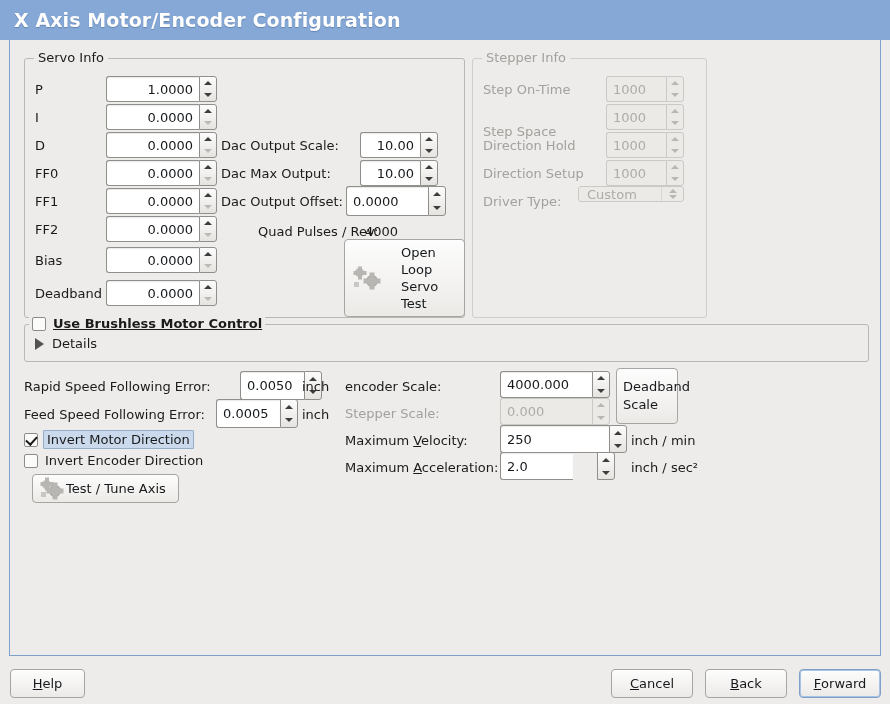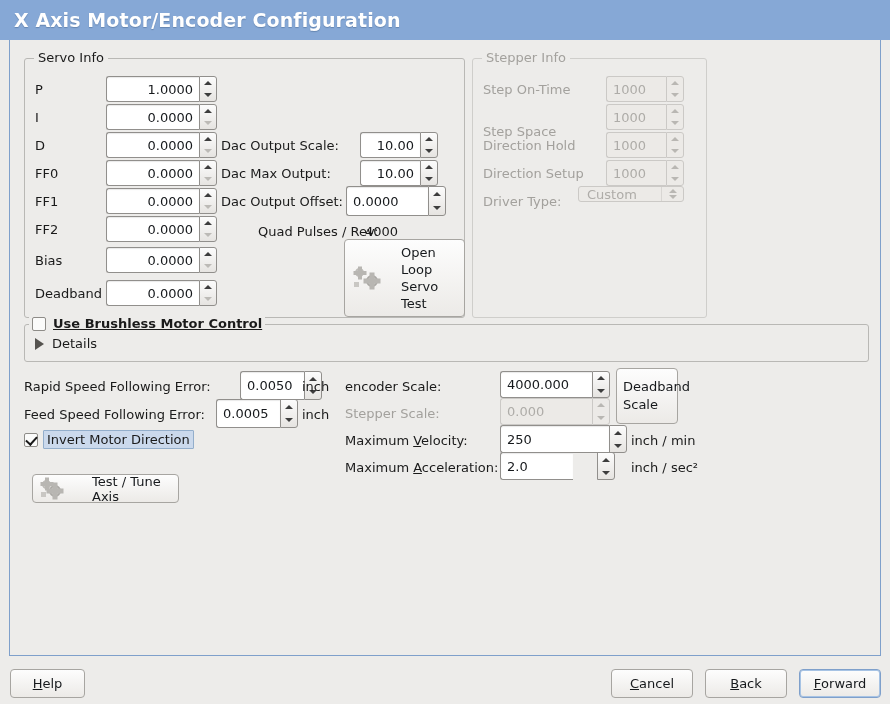--- a/index.html
+++ b/index.html
@@ -357,22 +357,26 @@
           <div class="up"></div>
           <div class="dn"></div>
         </div>
     </div>
     <div class="lbl" style="left:292px; top:367px;">inch</div>
 
     <div class="chk" style="left:14px; top:390px;">
       <span class="box on"></span>
       <span class="ctxt sel">Invert Motor Direction</span>
     </div>
-
-    <div class="btn" style="left:22px; top:434px; width:147px; height:29px; justify-content:flex-start; padding-left:7px;gap:26px;">
+    <div class="chk" style="left:14px; top:413px;">
+      <span class="box"></span>
+      <span class="ctxt">Invert Encoder Direction</span>
+    </div>
+
+    <div class="btn" style="left:22px; top:434px; width:147px; height:29px; justify-content:flex-start; padding-left:7px;">
       <span class="gears" style="width:22px; height:20px; flex:0 0 22px;">
         <span class="g gb"></span>
           <span class="g gs"></span>
           <span class="dot"></span>
       </span>
       <span style="margin-left:4px;">Test / Tune Axis</span>
     </div>
 
     <div class="lbl" style="left:335px; top:339px;">encoder Scale:</div>
     <div class="spin" style="left:490px; top:331px; width:110px; height:27px;">

